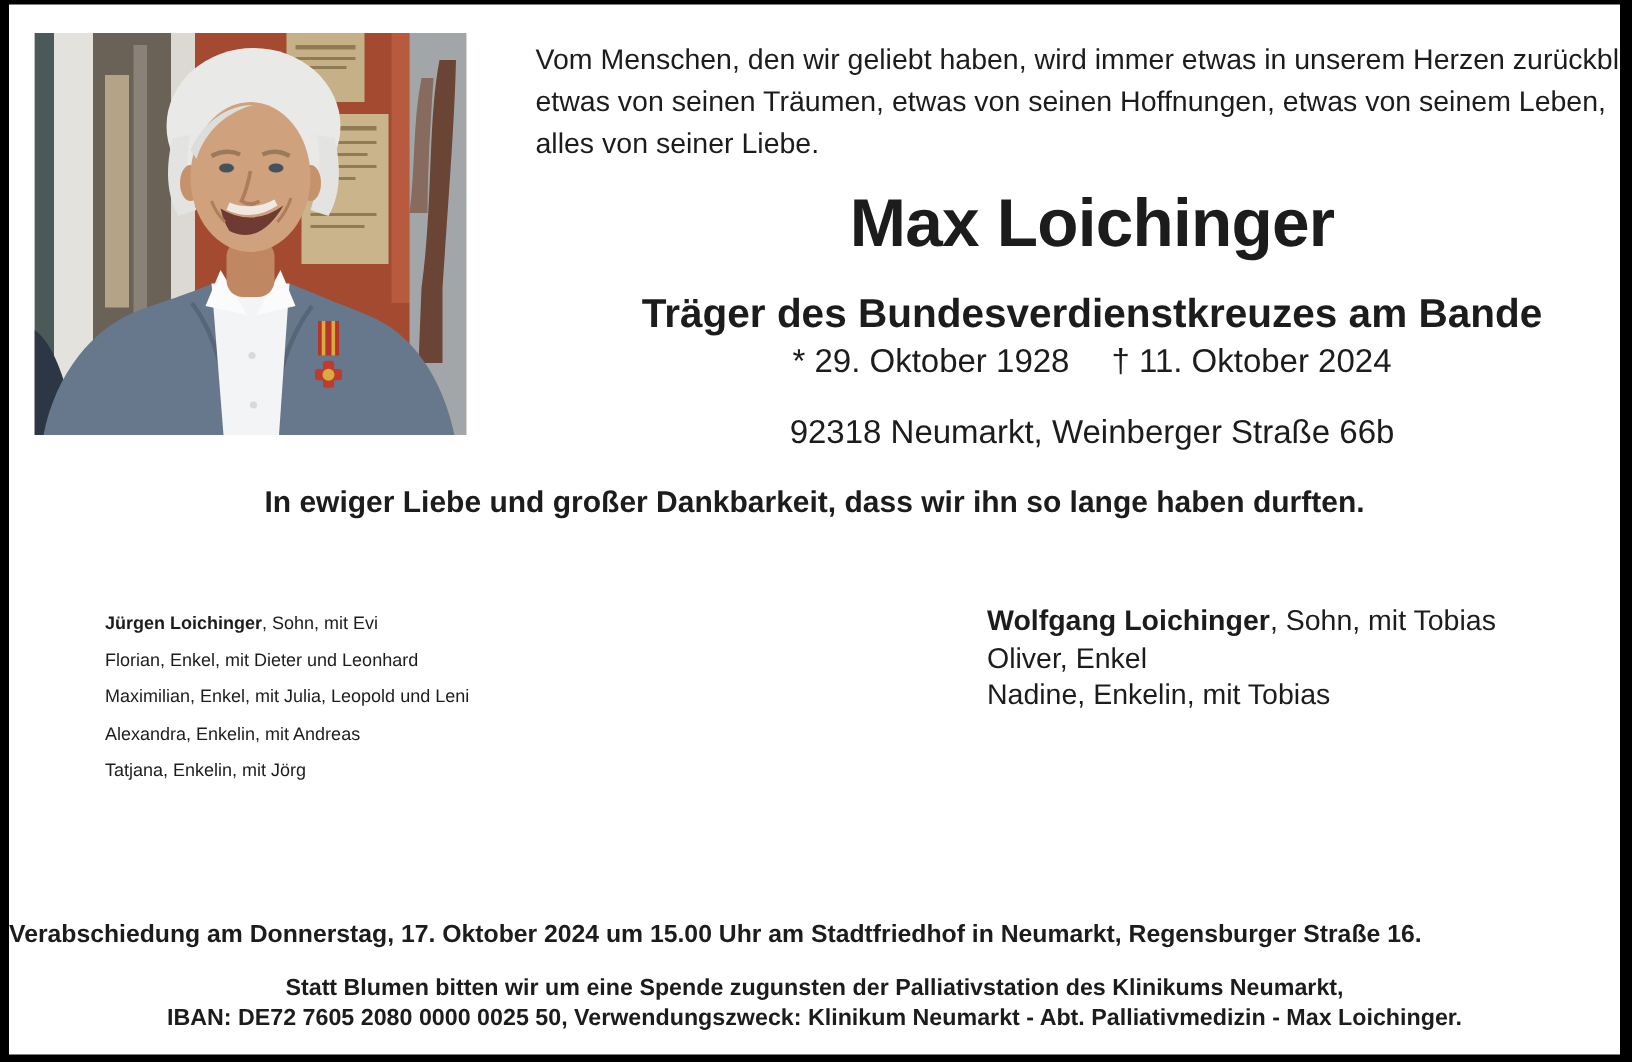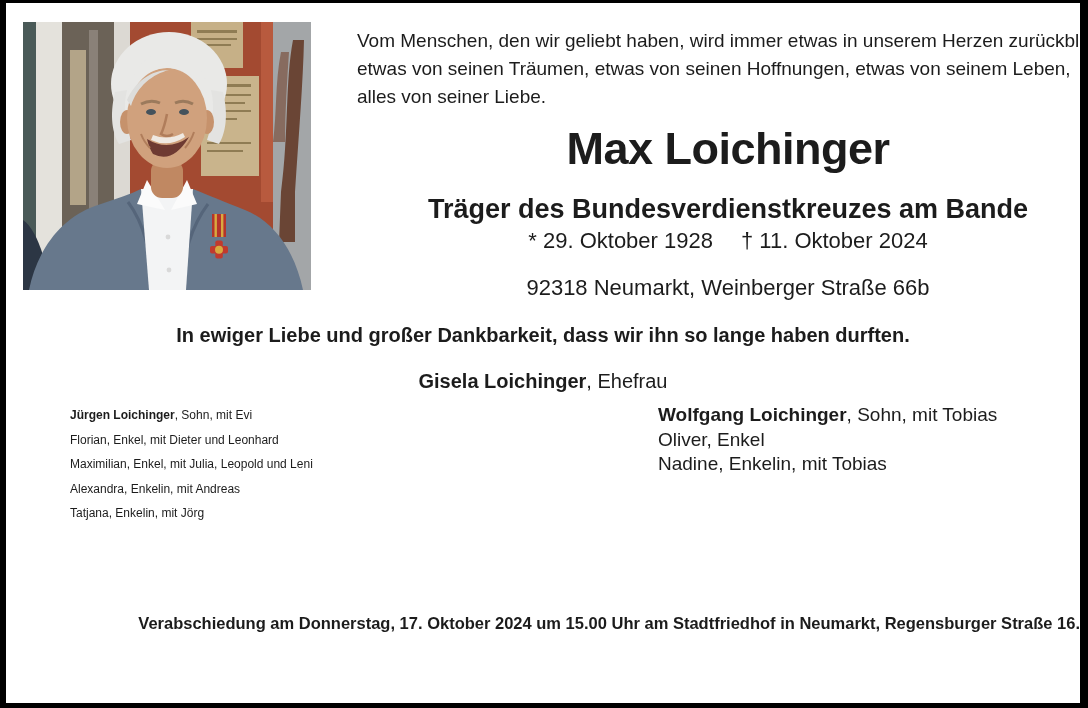--- a/index.html
+++ b/index.html
@@ -31,21 +31,21 @@
 
   .spouse{position:absolute;left:0;top:367px;width:100%;text-align:center;font-size:20px;}
 
   .b{font-weight:bold;}
 
   .fam-left{position:absolute;left:64px;top:400px;font-size:12px;line-height:24.5px;white-space:nowrap;}
   .fam-right{position:absolute;left:652px;top:400px;font-size:19px;line-height:24.5px;white-space:nowrap;}
 
   .brothers{position:absolute;left:0;top:526px;width:100%;text-align:center;font-size:19.5px;line-height:28.5px;}
 
-  .funeral{position:absolute;left:0;top:611px;width:100%;text-align:right;font-size:16.5px;font-weight:bold;}
+  .funeral{position:absolute;left:0;top:611px;width:100%;text-align:left;font-size:16.5px;font-weight:bold;}
 
   .donation{position:absolute;left:0;top:646px;width:100%;text-align:center;font-size:15.5px;font-weight:bold;line-height:19.5px;}
 </style>
 </head>
 <body>
 
 <div class="page">
 
   <div class="photo">
     <svg viewBox="0 0 288 268" width="288" height="268" preserveAspectRatio="none">
@@ -137,35 +137,36 @@
     <div class="name">Max Loichinger</div>
     <div class="honor">Träger des Bundesverdienstkreuzes am Bande</div>
     <div class="dates">
       <span>* 29. Oktober 1928</span><span class="death">† 11. Oktober 2024</span>
     </div>
     <div class="addr">92318 Neumarkt, Weinberger Straße 66b</div>
   </div>
 
   <div class="dedication">In ewiger Liebe und großer Dankbarkeit, dass wir ihn so lange haben durften.</div>
 
-  <div class="spouse">
-    <span class="b">Gisela Loichinger</span><span>, Ehefrau</span>
-  </div>
 
   <div class="fam-left">
     <div><span class="b">Jürgen Loichinger</span><span>, Sohn, mit Evi</span></div>
     <div><span class="b"></span><span>Florian, Enkel, mit Dieter und Leonhard</span></div>
     <div><span class="b"></span><span>Maximilian, Enkel, mit Julia, Leopold und Leni</span></div>
     <div><span class="b"></span><span>Alexandra, Enkelin, mit Andreas</span></div>
     <div><span class="b"></span><span>Tatjana, Enkelin, mit Jörg</span></div>
   </div>
 
   <div class="fam-right">
     <div><span class="b">Wolfgang Loichinger</span><span>, Sohn, mit Tobias</span></div>
     <div><span class="b"></span><span>Oliver, Enkel</span></div>
     <div><span class="b"></span><span>Nadine, Enkelin, mit Tobias</span></div>
   </div>
 
 
   <div class="funeral">Verabschiedung am Donnerstag, 17. Oktober 2024 um 15.00 Uhr am Stadtfriedhof in Neumarkt, Regensburger Straße 16.</div>
 
+  <div class="donation">
+    <div>Statt Blumen bitten wir um eine Spende zugunsten der Palliativstation des Klinikums Neumarkt,</div>
+    <div>IBAN: DE72 7605 2080 0000 0025 50, Verwendungszweck: Klinikum Neumarkt - Abt. Palliativmedizin - Max Loichinger.</div>
+  </div>
 
 </div>
 
 </body></html>

